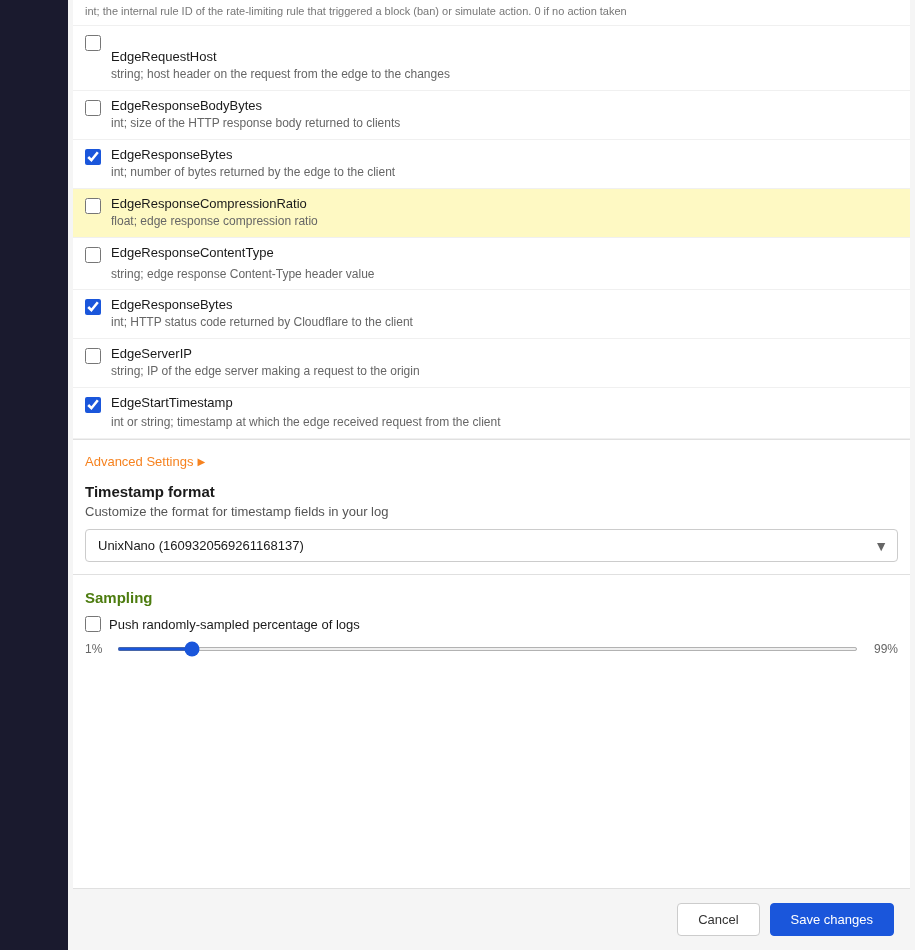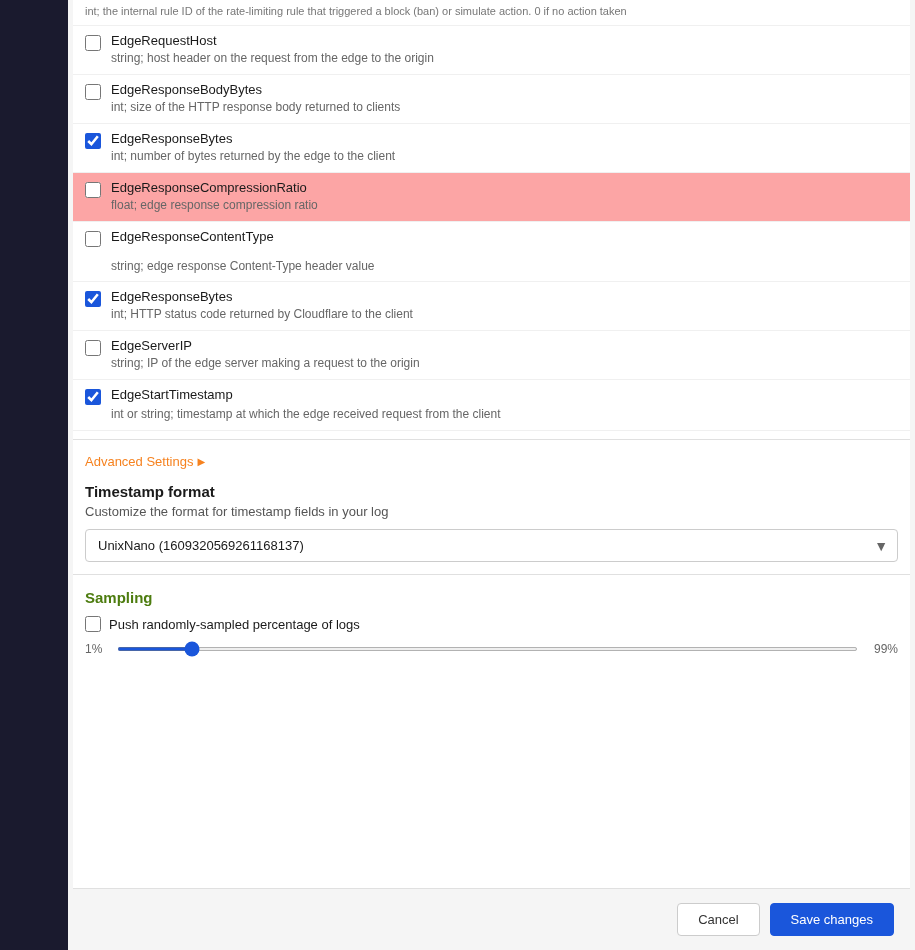--- a/index.html
+++ b/index.html
@@ -50,49 +50,49 @@
 
 <div class="sidebar-bg"></div>
 
 <div class="main-content">
   <div class="panel">
       <div style="overflow-y: auto; max-height: 440px; border-bottom: 1px solid rgb(224, 224, 224); flex-shrink: 1;">
         <div style="padding: 4px 12px 6px; border-bottom: 1px solid rgb(240, 240, 240); font-size: 11px; color: rgb(119, 119, 119); line-height: 1.4; background: rgb(255, 255, 255);">int; the internal rule ID of the rate-limiting rule that triggered a block (ban) or simulate action. 0 if no action taken</div>
         <div style="display: flex; align-items: flex-start; padding: 7px 12px; border-bottom: 1px solid rgb(240, 240, 240); background: rgb(255, 255, 255);">
           <input type="checkbox" style="margin-top: 2px; margin-right: 10px; flex-shrink: 0; width: 16px; height: 16px; cursor: pointer;">
           <div style="flex: 1 1 0%;">
-            <div style="font-size: 13px; font-weight: 500; color: rgb(26, 26, 26); margin-bottom: 2px;">EdgeRequestHost</div>
-            <div style="font-size: 12px; color: rgb(102, 102, 102); line-height: 1.4;">string; host header on the request from the edge to the origin</div>
+            <div style="font-size: 13px; font-weight: 500; color: rgb(26, 26, 26); margin-bottom: 2px; margin-top: 16px;">EdgeRequestHost</div>
+            <div style="font-size: 12px; color: rgb(102, 102, 102); line-height: 1.4;">string; host header on the request from the edge to the changes</div>
           </div>
         </div>
         <div style="display: flex; align-items: flex-start; padding: 7px 12px; border-bottom: 1px solid rgb(240, 240, 240); background: rgb(255, 255, 255);">
           <input type="checkbox" style="margin-top: 2px; margin-right: 10px; flex-shrink: 0; width: 16px; height: 16px; cursor: pointer;">
           <div style="flex: 1 1 0%;">
             <div style="font-size: 13px; font-weight: 500; color: rgb(26, 26, 26); margin-bottom: 2px;">EdgeResponseBodyBytes</div>
             <div style="font-size: 12px; color: rgb(102, 102, 102); line-height: 1.4;">int; size of the HTTP response body returned to clients</div>
           </div>
         </div>
         <div style="display: flex; align-items: flex-start; padding: 7px 12px; border-bottom: 1px solid rgb(240, 240, 240); background: rgb(255, 255, 255);">
           <input type="checkbox" checked="" style="margin-top: 2px; margin-right: 10px; flex-shrink: 0; width: 16px; height: 16px; cursor: pointer; accent-color: rgb(26, 86, 219);">
           <div style="flex: 1 1 0%;">
             <div style="font-size: 13px; font-weight: 500; color: rgb(26, 26, 26); margin-bottom: 2px;">EdgeResponseBytes</div>
             <div style="font-size: 12px; color: rgb(102, 102, 102); line-height: 1.4;">int; number of bytes returned by the edge to the client</div>
           </div>
         </div>
-        <div style="display: flex; align-items: flex-start; padding: 7px 12px; border-bottom: 1px solid rgb(240, 240, 240); background: #fca5a5;">
+        <div style="display: flex; align-items: flex-start; padding: 7px 12px; border-bottom: 1px solid rgb(240, 240, 240); background: #fef9c3;">
           <input type="checkbox" style="margin-top: 2px; margin-right: 10px; flex-shrink: 0; width: 16px; height: 16px; cursor: pointer;">
           <div style="flex: 1 1 0%;">
             <div style="font-size: 13px; font-weight: 500; color: rgb(26, 26, 26); margin-bottom: 2px;">EdgeResponseCompressionRatio</div>
             <div style="font-size: 12px; color: rgb(102, 102, 102); line-height: 1.4;">float; edge response compression ratio</div>
           </div>
         </div>
         <div style="display: flex; align-items: flex-start; padding: 7px 12px; border-bottom: 1px solid rgb(240, 240, 240); background: rgb(255, 255, 255);">
           <input type="checkbox" style="margin-top: 2px; margin-right: 10px; flex-shrink: 0; width: 16px; height: 16px; cursor: pointer;">
           <div style="flex: 1 1 0%;">
-            <div style="font-size: 13px; font-weight: 500; color: rgb(26, 26, 26); margin-bottom: 14px;">EdgeResponseContentType</div>
+            <div style="font-size: 13px; font-weight: 500; color: rgb(26, 26, 26); margin-bottom: 6px;">EdgeResponseContentType</div>
             <div style="font-size: 12px; color: rgb(102, 102, 102); line-height: 1.4;">string; edge response Content-Type header value</div>
           </div>
         </div>
         <div style="display: flex; align-items: flex-start; padding: 7px 12px; border-bottom: 1px solid rgb(240, 240, 240); background: rgb(255, 255, 255);">
           <input type="checkbox" checked="" style="margin-top: 2px; margin-right: 10px; flex-shrink: 0; width: 16px; height: 16px; cursor: pointer; accent-color: rgb(26, 86, 219);">
           <div style="flex: 1 1 0%;">
             <div style="font-size: 13px; font-weight: 500; color: rgb(26, 26, 26); margin-bottom: 2px;">EdgeResponseBytes</div>
             <div style="font-size: 12px; color: rgb(102, 102, 102); line-height: 1.4;">int; HTTP status code returned by Cloudflare to the client</div>
           </div>
         </div>

